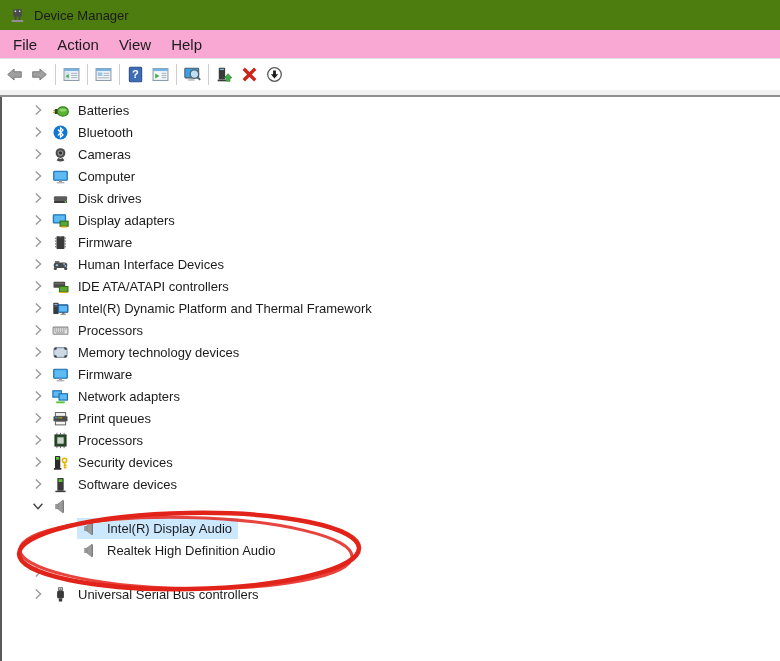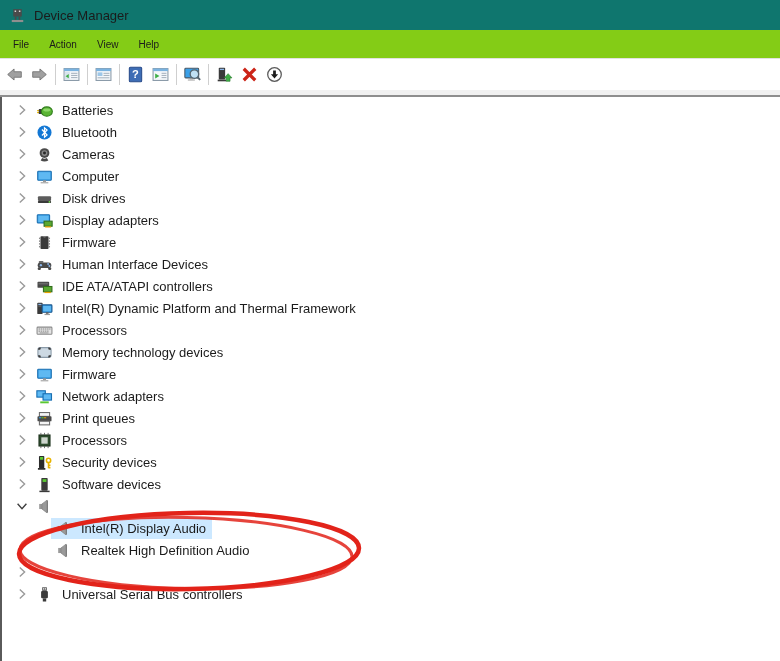--- a/index.html
+++ b/index.html
@@ -1,33 +1,33 @@
 <!DOCTYPE html>
 <html><head>
 <meta charset="utf-8">
 <style>
   html,body{margin:0;padding:0}
   body{width:780px;height:661px;position:relative;overflow:hidden;background:#fff;
        font-family:"Liberation Sans",sans-serif;color:#1b1b1b;-webkit-font-smoothing:antialiased}
-  .titlebar{height:30px;display:flex;align-items:center;padding-left:9px;background:#0f766e}
+  .titlebar{height:30px;display:flex;align-items:center;padding-left:9px;background:#4d7c0f}
   .titlebar .appicon{width:17px;height:17px;margin-right:8px}
   .title{font-size:13px}
-  .menubar{height:28px;display:flex;align-items:center;padding-left:3px;background:#84cc16;
-           border-bottom:1px solid #e2e2e2;font-size:10px}
+  .menubar{height:28px;display:flex;align-items:center;padding-left:3px;background:#f9a8d4;
+           border-bottom:1px solid #e2e2e2;font-size:15px}
   .menu-item{padding:4px 10px;cursor:default}
   .toolbar{height:31px;display:flex;align-items:center;padding-left:2px;background:#fff}
   .tb{width:25px;height:25px;display:flex;align-items:center;justify-content:center}
   .tbsep{width:1px;height:21px;background:#cfcfcf;margin:0 3px}
   .tbstrip{height:5px;background:#f1f1f1;border-bottom:2px solid #8e8e8e}
   .content{position:absolute;top:97px;left:0;right:0;bottom:0;background:#fff;
            border-left:2px solid #5a5a5a}
   #tree{padding-top:2px}
   .row{height:22px;display:flex;align-items:center;font-size:13px;white-space:nowrap}
-  .row.lvl0{padding-left:10px}
-  .row.lvl1{padding-left:49px}
+  .row.lvl0{padding-left:26px}
+  .row.lvl1{padding-left:75px}
   .chev{width:20px;height:18px;display:flex;align-items:center;justify-content:center}
   .selwrap{display:flex;align-items:center;padding:2px 6px 2px 4px;border-radius:0}
   .selwrap.selected{background:#cce8ff}
   .dicon{width:17px;height:17px;display:flex;align-items:center;justify-content:center}
   .lbl{margin-left:9px}
   #annotation-svg{position:absolute;left:0;top:0;width:100%;height:100%;pointer-events:none}
 </style>
 </head>
 <body>
 

